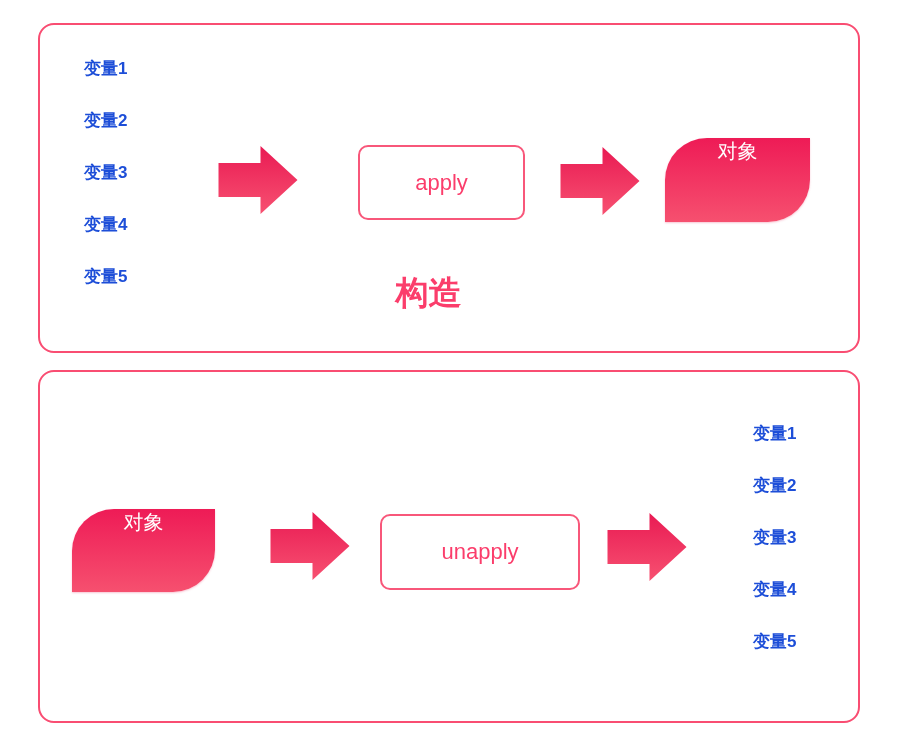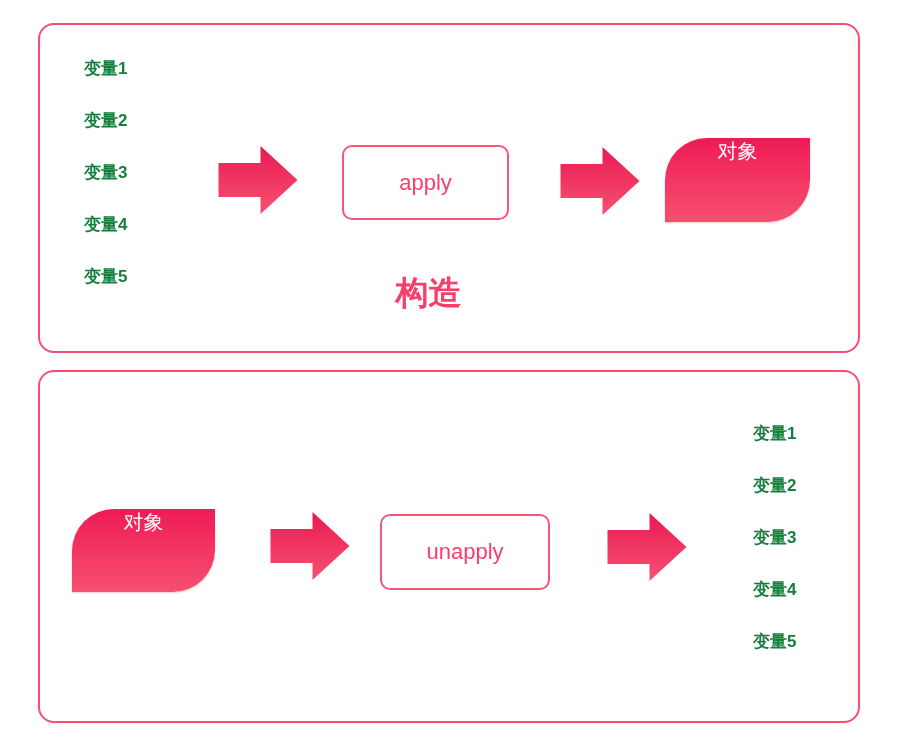--- a/index.html
+++ b/index.html
@@ -25,21 +25,21 @@
   #panel-construction { left: 38px; top: 23px; height: 326px; }
   #panel-deconstruction { left: 38px; top: 370px; height: 349px; }
 
   .var-col {
     position: absolute;
     display: flex;
     flex-direction: column;
     gap: 32px;
   }
   .var-item {
-    color: #15803d;
+    color: #1d4ed8;
     font-size: 17px;
     font-weight: 700;
     line-height: 20px;
     white-space: nowrap;
   }
   #construction-vars { left: 44px; top: 34px; }
   #deconstruction-vars { left: 713px; top: 52px; }
 
   .arrow {
     position: absolute;
@@ -73,29 +73,29 @@
     position: absolute;
     color: #fb3d6b;
     font-size: 33px;
     font-weight: 700;
     text-align: center;
     white-space: nowrap;
   }
 
   
   #construction-arrow-1 { left: 178px; top: 120px; }
-  #construction-process { left: 302px; top: 120px; width: 167px; height: 75px; }
+  #construction-process { left: 318px; top: 120px; width: 167px; height: 75px; }
   #construction-arrow-2 { left: 520px; top: 121px; }
   #construction-object  { left: 625px; top: 113px; width: 145px; height: 84px; }
   #construction-caption { left: 305px; top: 246px; width: 167px; }
 
   
   #deconstruction-object  { left: 32px;  top: 137px; width: 143px; height: 83px; }
   #deconstruction-arrow-1 { left: 230px; top: 139px; }
-  #deconstruction-process { left: 340px; top: 142px; width: 170px; height: 76px; }
+  #deconstruction-process { left: 340px; top: 142px; width: 200px; height: 76px; }
   #deconstruction-arrow-2 { left: 567px; top: 140px; }
   #deconstruction-caption { left: 340px; top: 284px; width: 170px; }
 
   .svg-defs { position: absolute; width: 0; height: 0; }
 </style>
 </head>
 <body>
 
 <svg class="svg-defs" aria-hidden="true">
   <defs>

